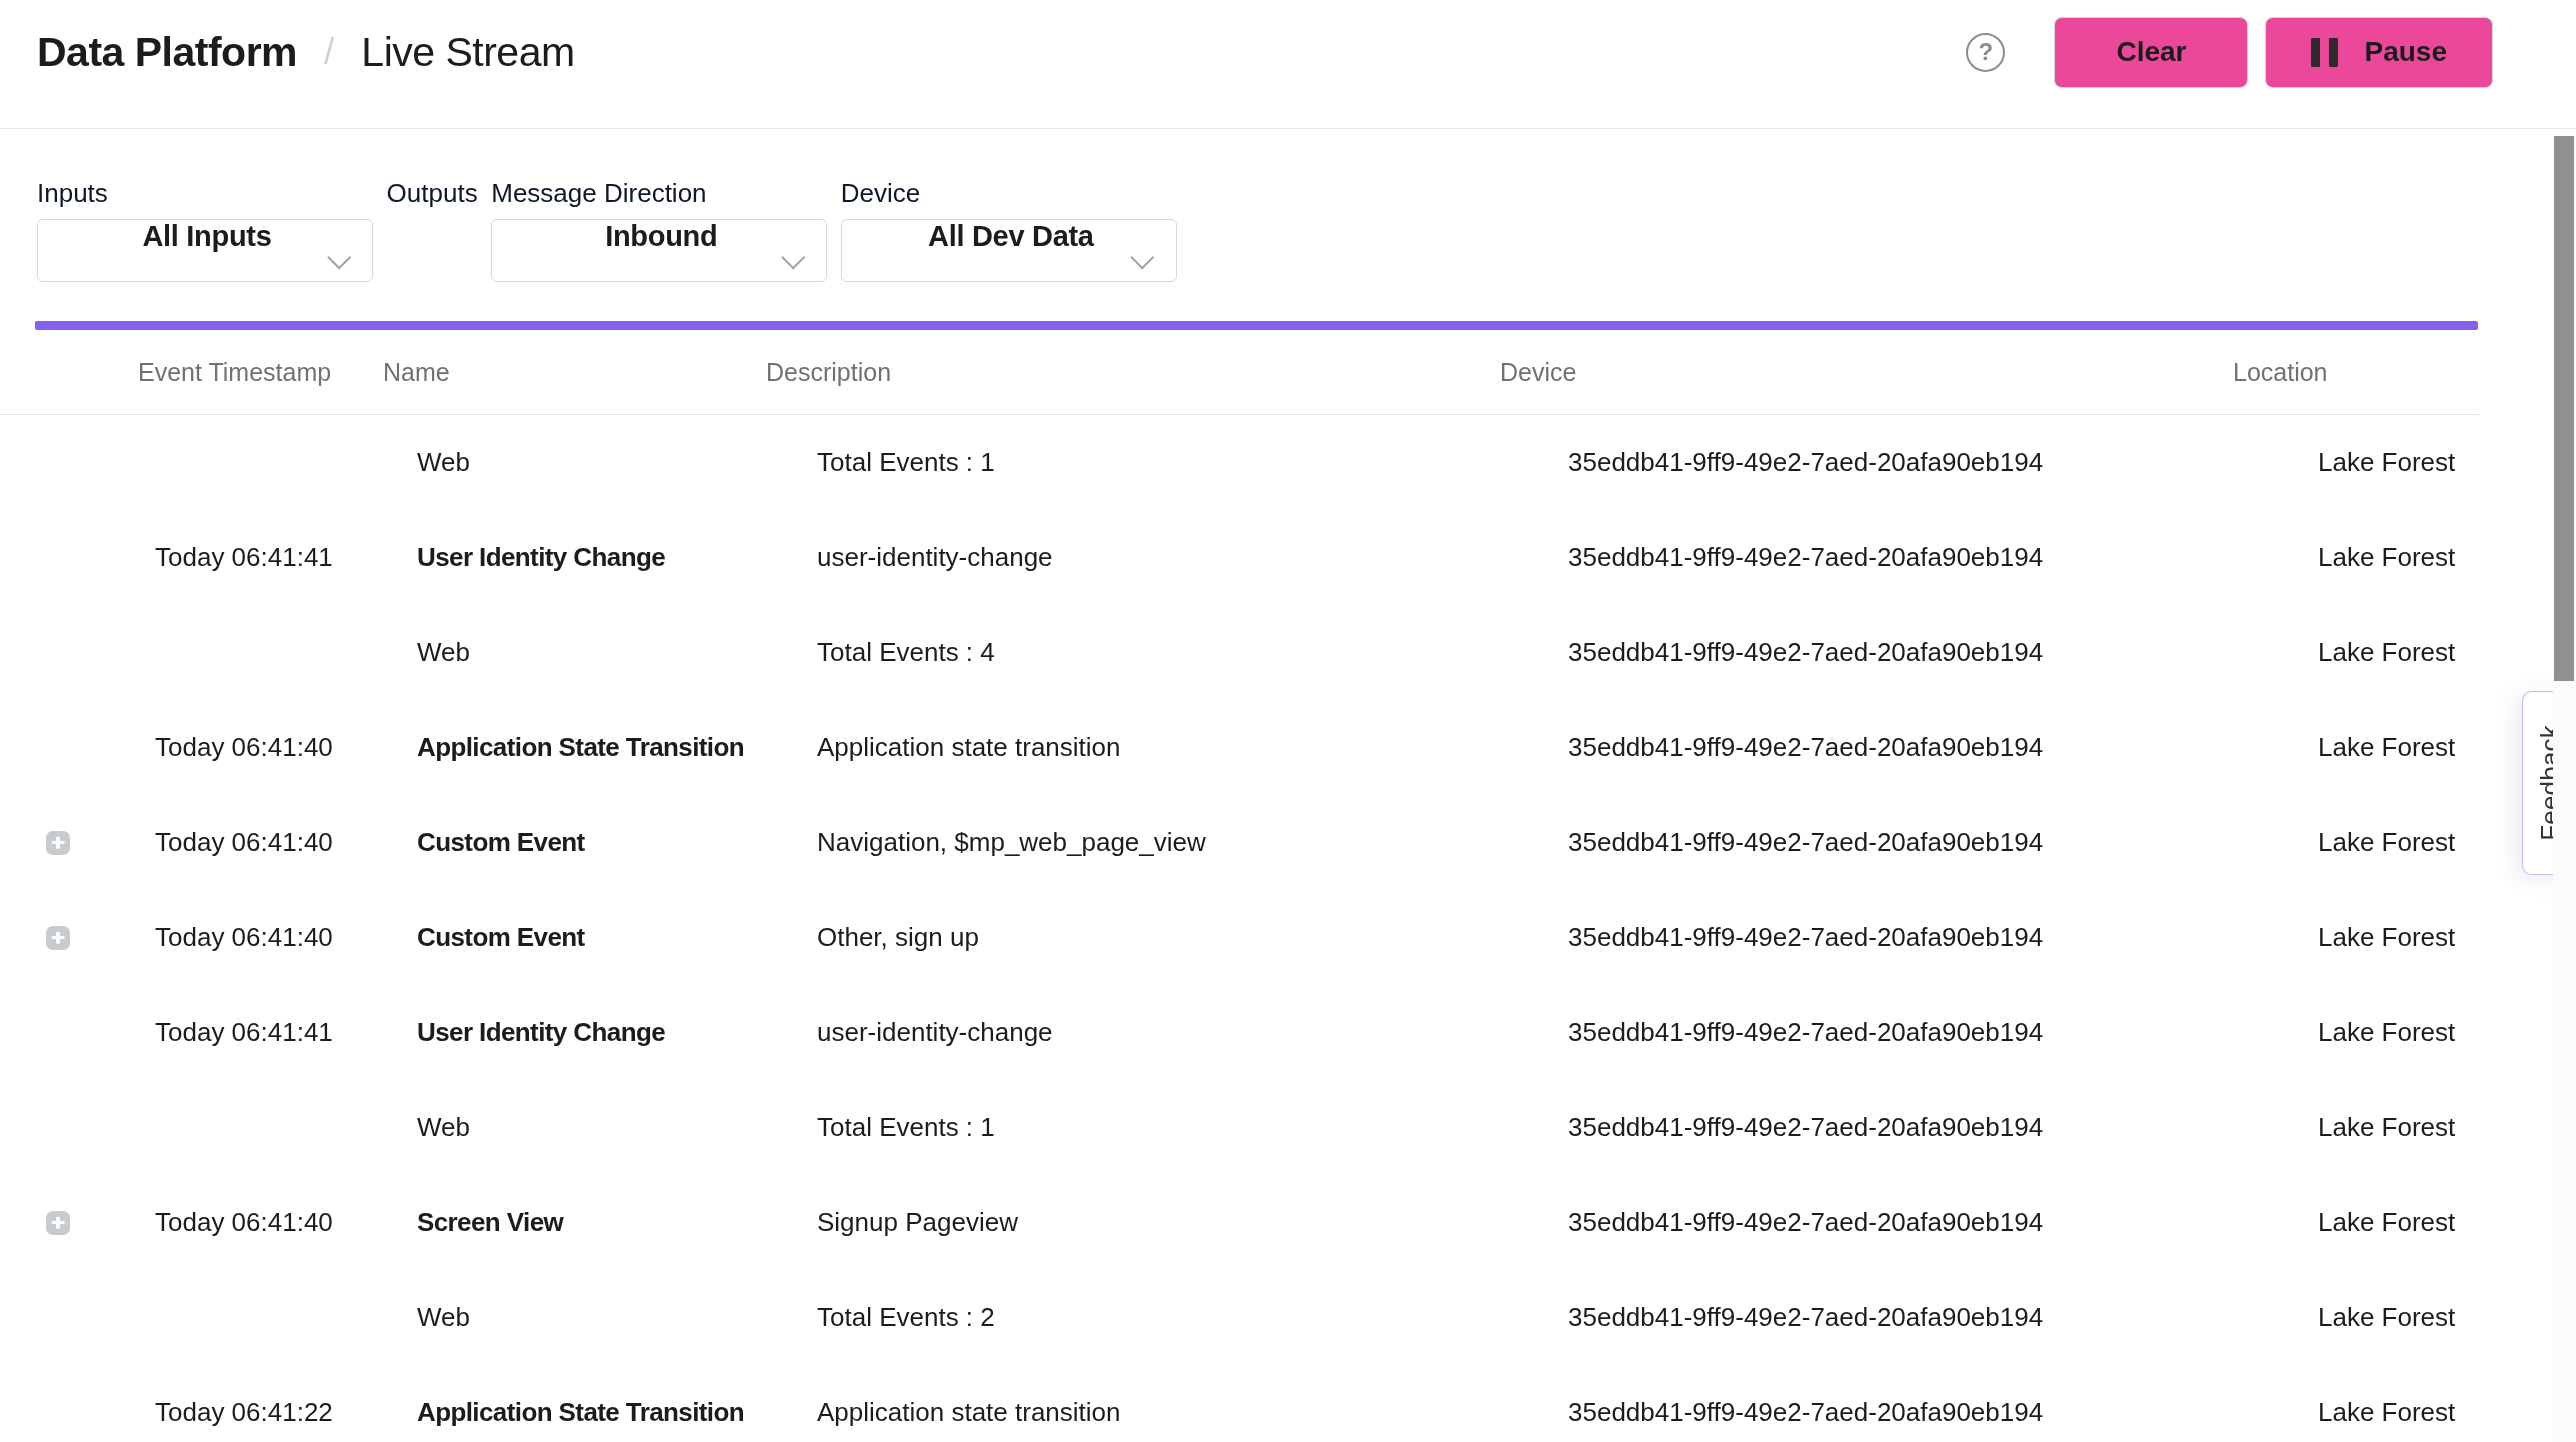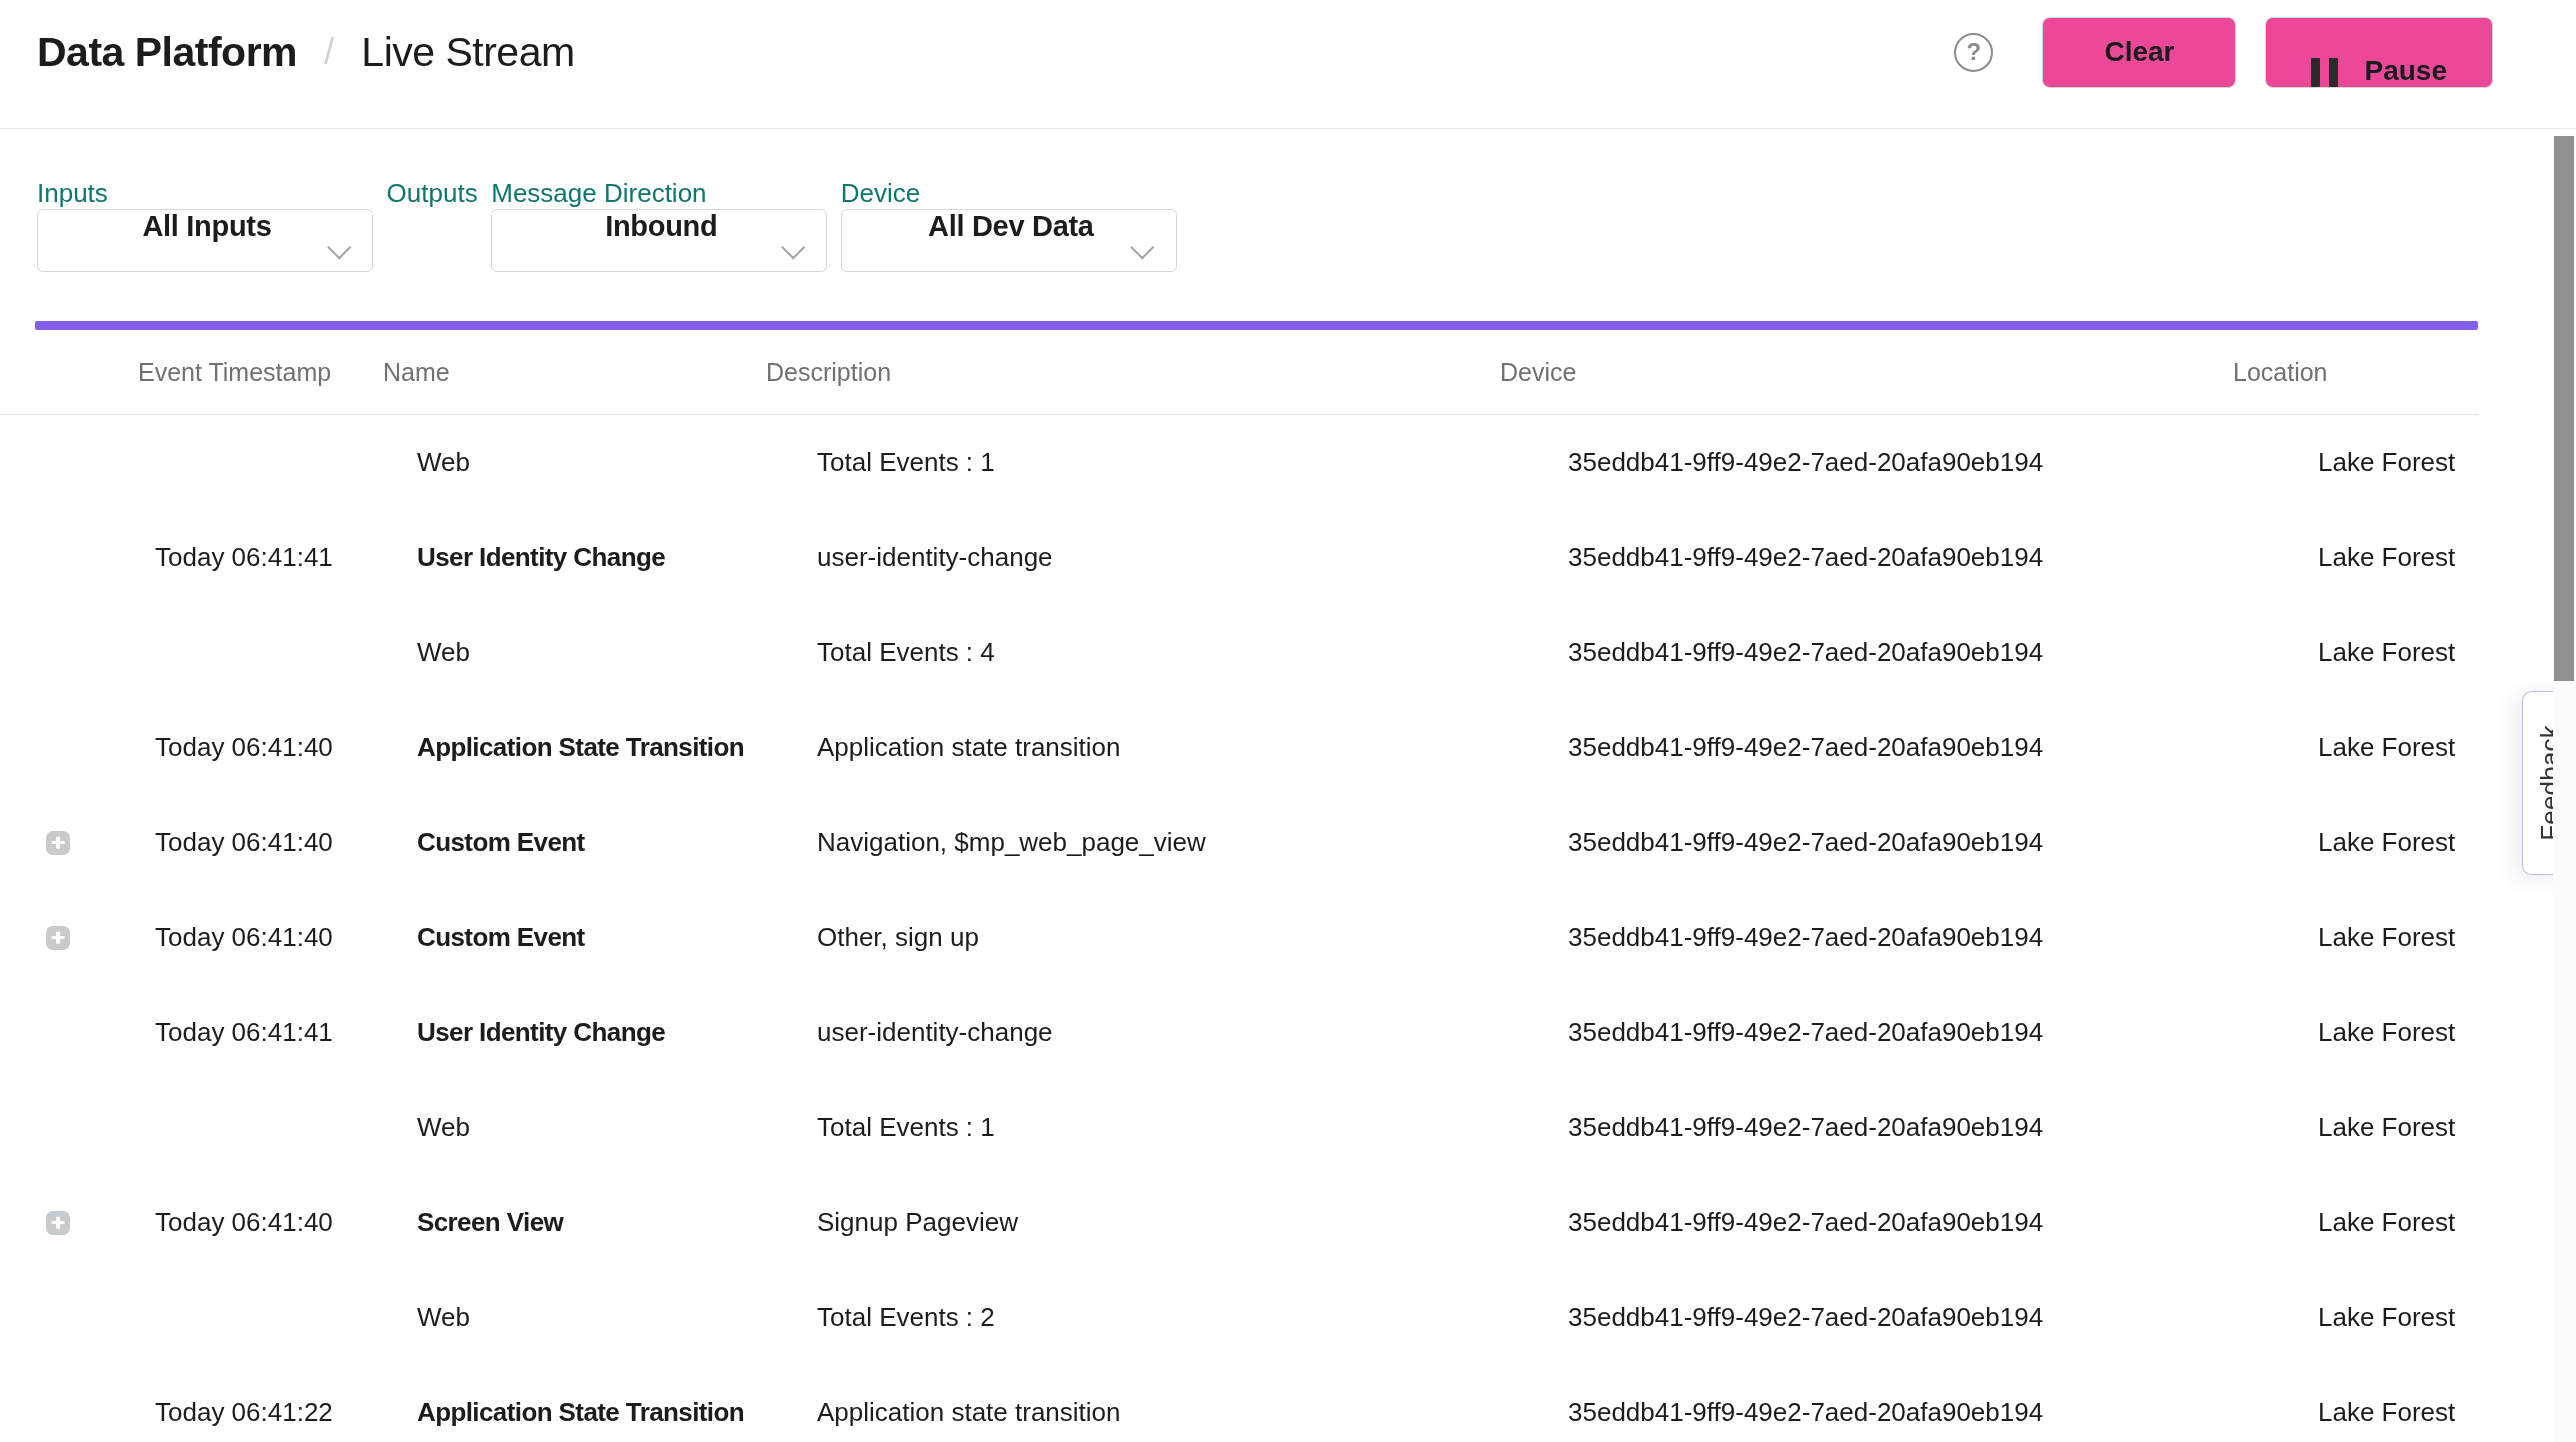--- a/index.html
+++ b/index.html
@@ -31,30 +31,30 @@
     display:flex; align-items:center; justify-content:center;
     margin-right:49px; cursor:pointer;
   }
   .btn {
     height:71px; min-width:194px; padding:0 45px;
     background:#ec4899; border:1.9px solid #d6d6d4; border-radius:7.8px;
     font-family:inherit; font-size:28px; font-weight:700; color:#1c1c1e;
     display:flex; align-items:center; justify-content:center;
     cursor:pointer;
   }
-  .btn + .btn { margin-left:29px;align-items:flex-end; }
+  .btn + .btn { margin-left:17px; }
   .pause-icon { display:flex; gap:8.7px; margin-right:27px; }
   .pause-icon span { width:8.7px; height:29px; background:#2b2b2b; border-radius:1px; }
 
   
   .filters {
     position:absolute; top:178px; left:37px;
     display:flex; gap:13.6px;
   }
-  .filter-label { display:block; font-size:26px; color:#0f766e; margin-bottom:0; }
+  .filter-label { display:block; font-size:26px; color:#0f172a; margin-bottom:10px; }
   .dropdown {
     width:336px; height:63px;
     border:1.9px solid #d6d6d4; border-radius:5.8px; background:#fff;
     display:flex; align-items:center; padding:0 25px 0 29px;
     cursor:pointer;
     flex-direction:column;
   }
   .dropdown-value { font-size:29px; font-weight:700; letter-spacing:-0.3px; }
   .chevron {
     margin-left:auto; width:16.5px; height:16.5px;

